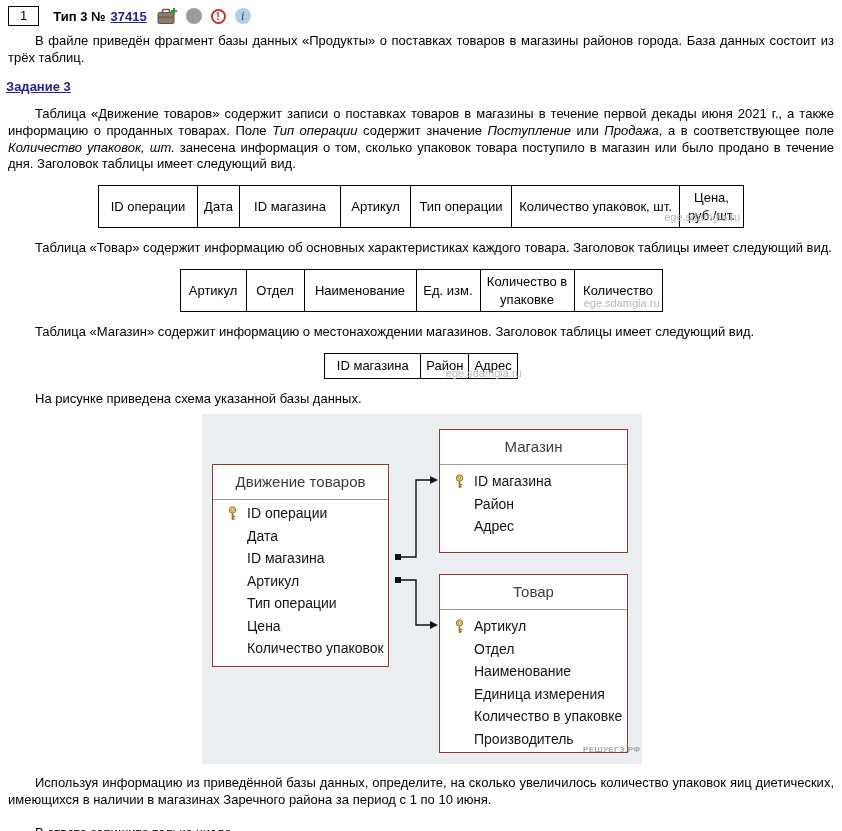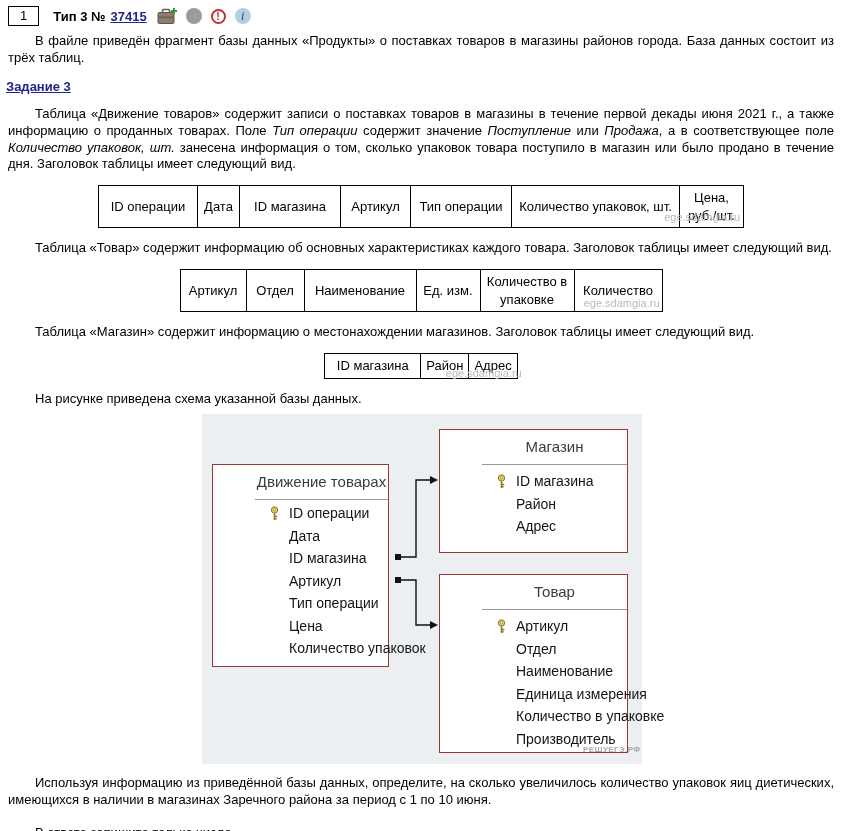--- a/index.html
+++ b/index.html
@@ -52,21 +52,21 @@
   .wm { position:absolute; color:#b9b9b9; font-size:11px; white-space:nowrap; pointer-events:none; }
   .wm-t1 { right:4px; bottom:5px; }
   .wm-t2 { right:3px; bottom:3px; }
   .wm-t3 { right:-4px; bottom:0; }
 
   
   .diagram {
     position:relative; width:440px; height:350px;
     background:#eceff1; margin:6px 0 2px 196px;
   }
-  .entity { position:absolute; background:#fff; border:1px solid #963734;padding-left:42px; }
+  .entity { position:absolute; background:#fff; border:1px solid #963734; }
   .entity-title {
     height:35px; display:flex; align-items:center; justify-content:center;
     font-size:15px; color:#3c3c3c; border-bottom:1px solid #9b9b9b;
   }
   .fields { padding-top:2px; }
   .fields.pad5 { padding-top:5px; }
   .field-row {
     display:flex; align-items:center; height:22.5px;
     padding-left:13px; font-size:14px; color:#141414; white-space:nowrap;
   }
@@ -158,21 +158,21 @@
     </tbody>
       </table>
     <span class="wm wm-t3">ege.sdamgia.ru</span>
   </div>
 
   <p class="text">На рисунке приведена схема указанной базы данных.</p>
 
   <div class="diagram">
 
     <div class="entity" id="ent-movement">
-      <div class="entity-title">Движение товарах</div>
+      <div class="entity-title">Движение товаров</div>
       <div class="fields">
         <div class="field-row">
           <span class="key-slot">
             <svg width="13" height="15" viewBox="0 0 13 15">
                 <circle cx="6.5" cy="4" r="3.2" fill="#e7ce58" stroke="#8a772a" stroke-width="1"></circle>
                 <circle cx="6.5" cy="4" r="1.1" fill="#fff" stroke="#8a772a" stroke-width="0.6"></circle>
                 <path d="M6.5 7.2 V14 M6.5 10.5 H9.3 M6.5 12.8 H8.6" stroke="#8a772a" stroke-width="1.6" fill="none"></path>
               </svg>
           </span>
           <span>ID операции</span>

